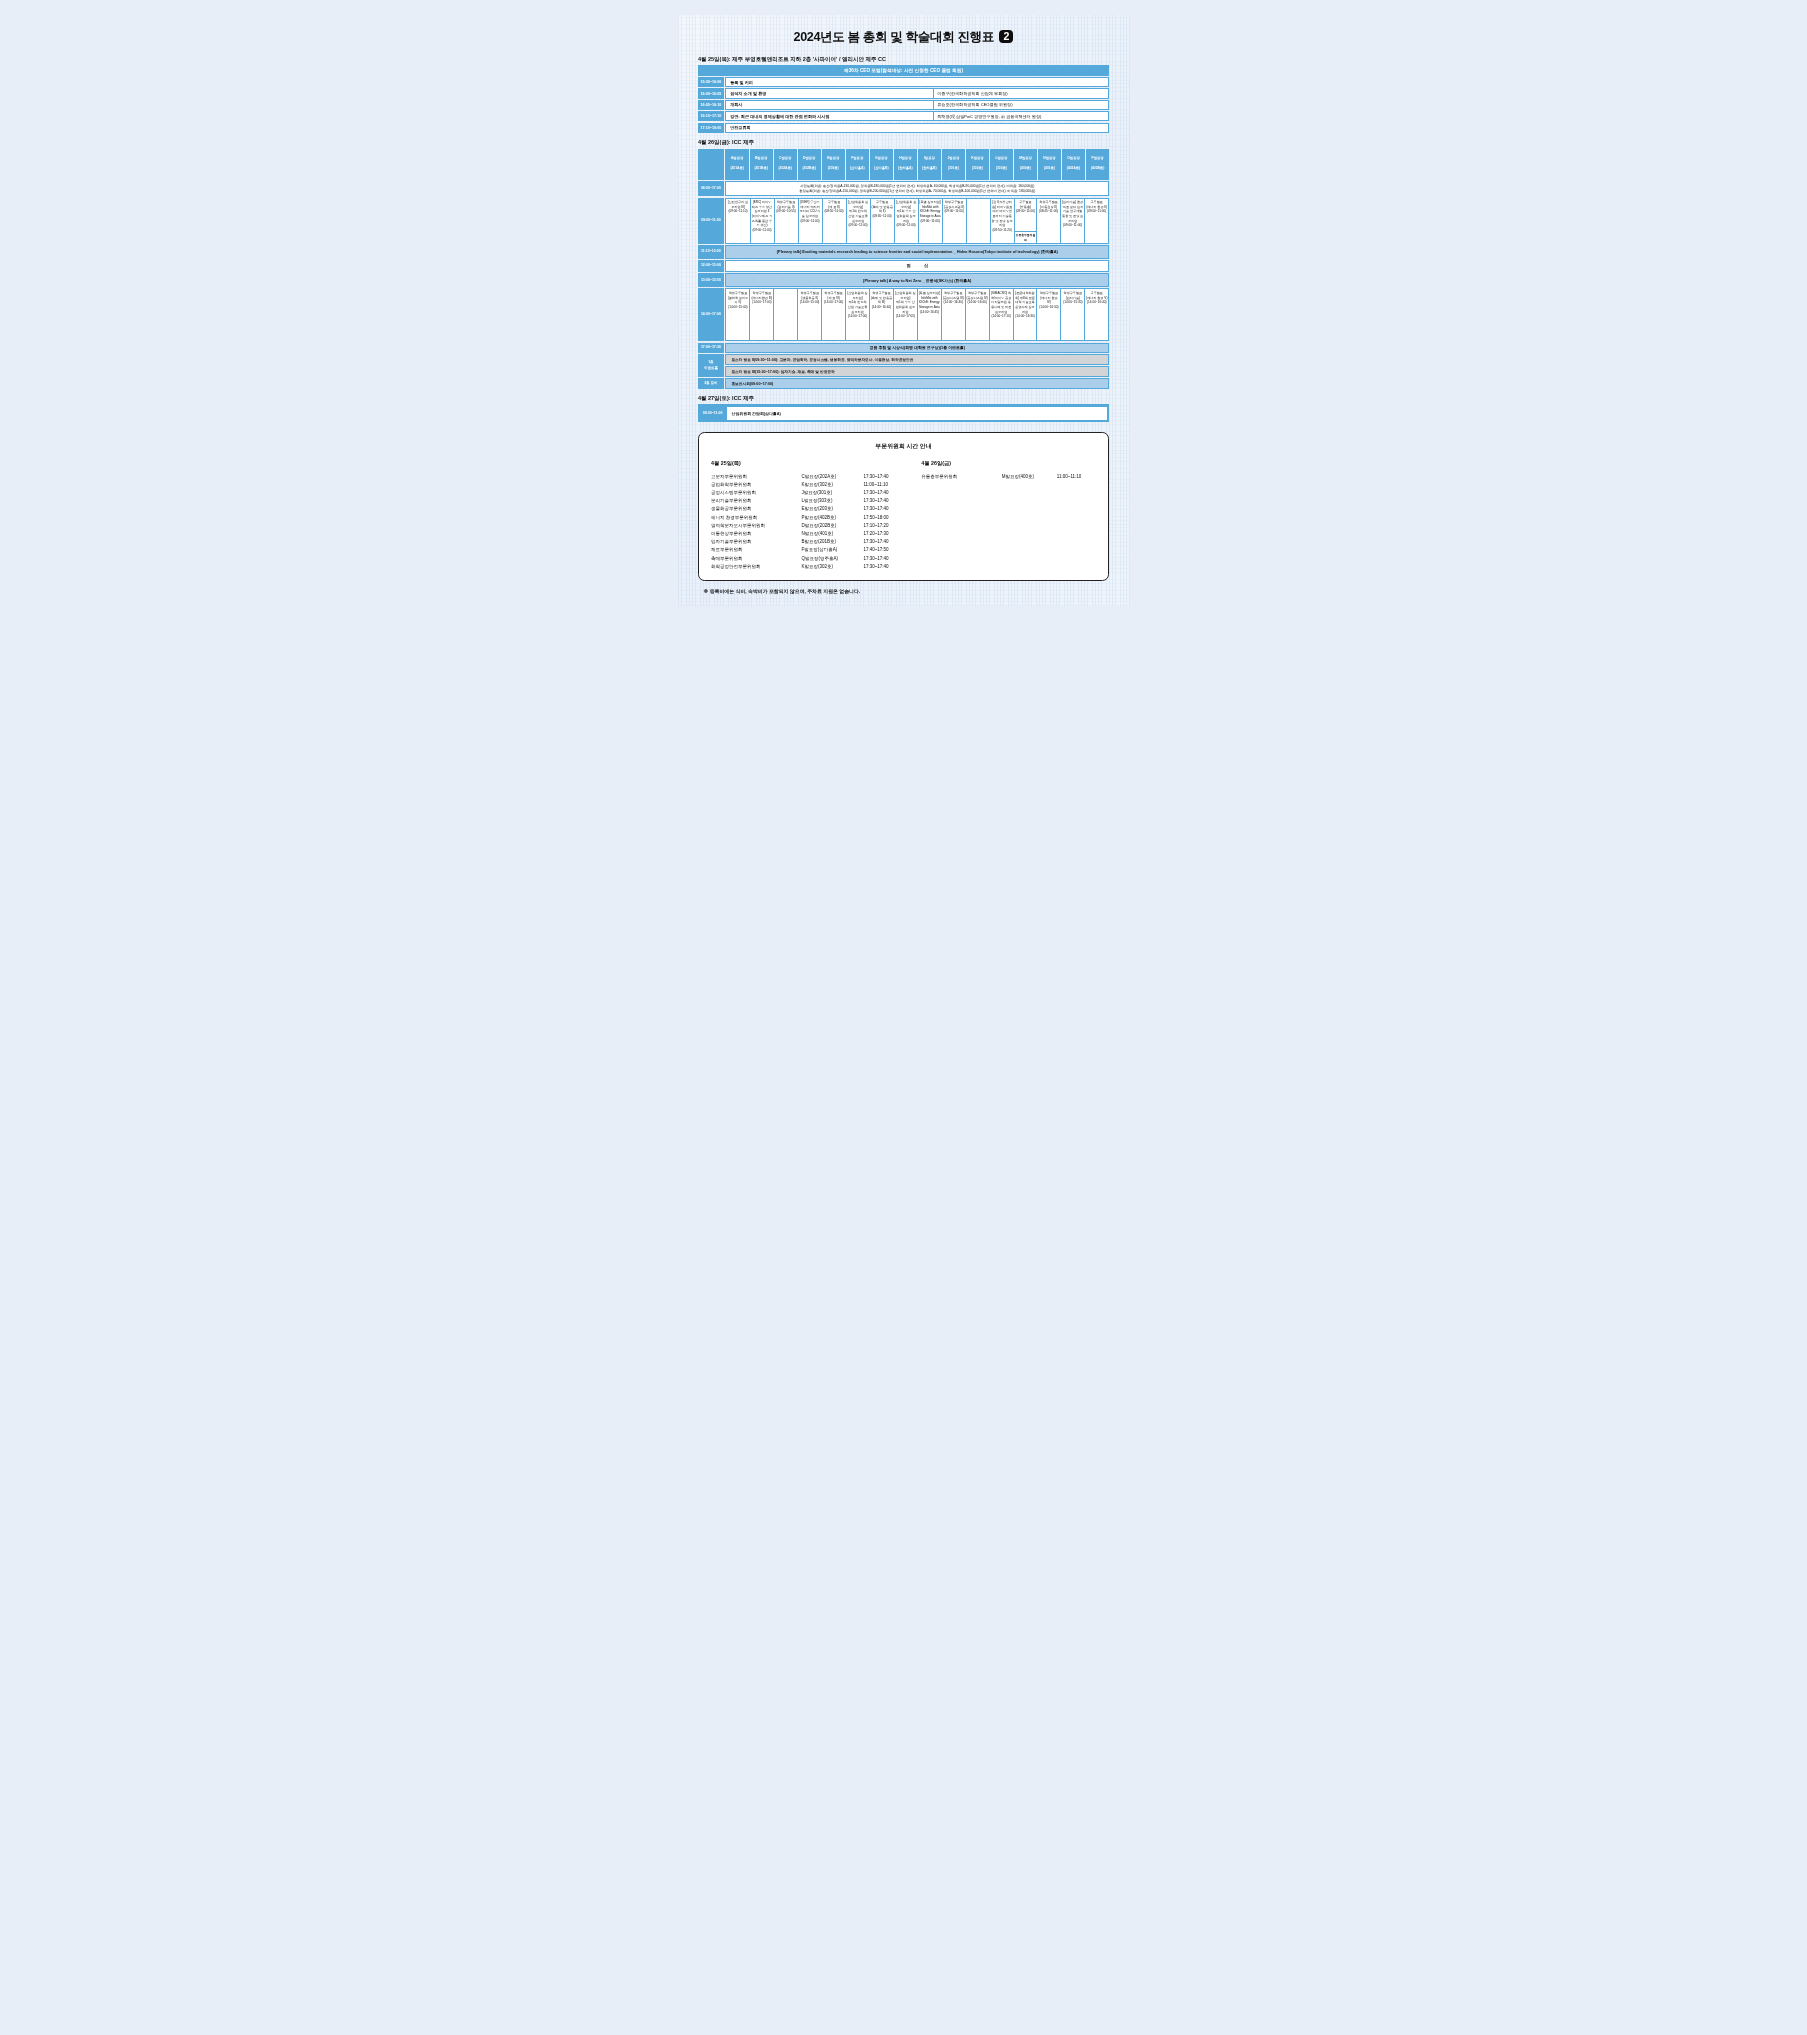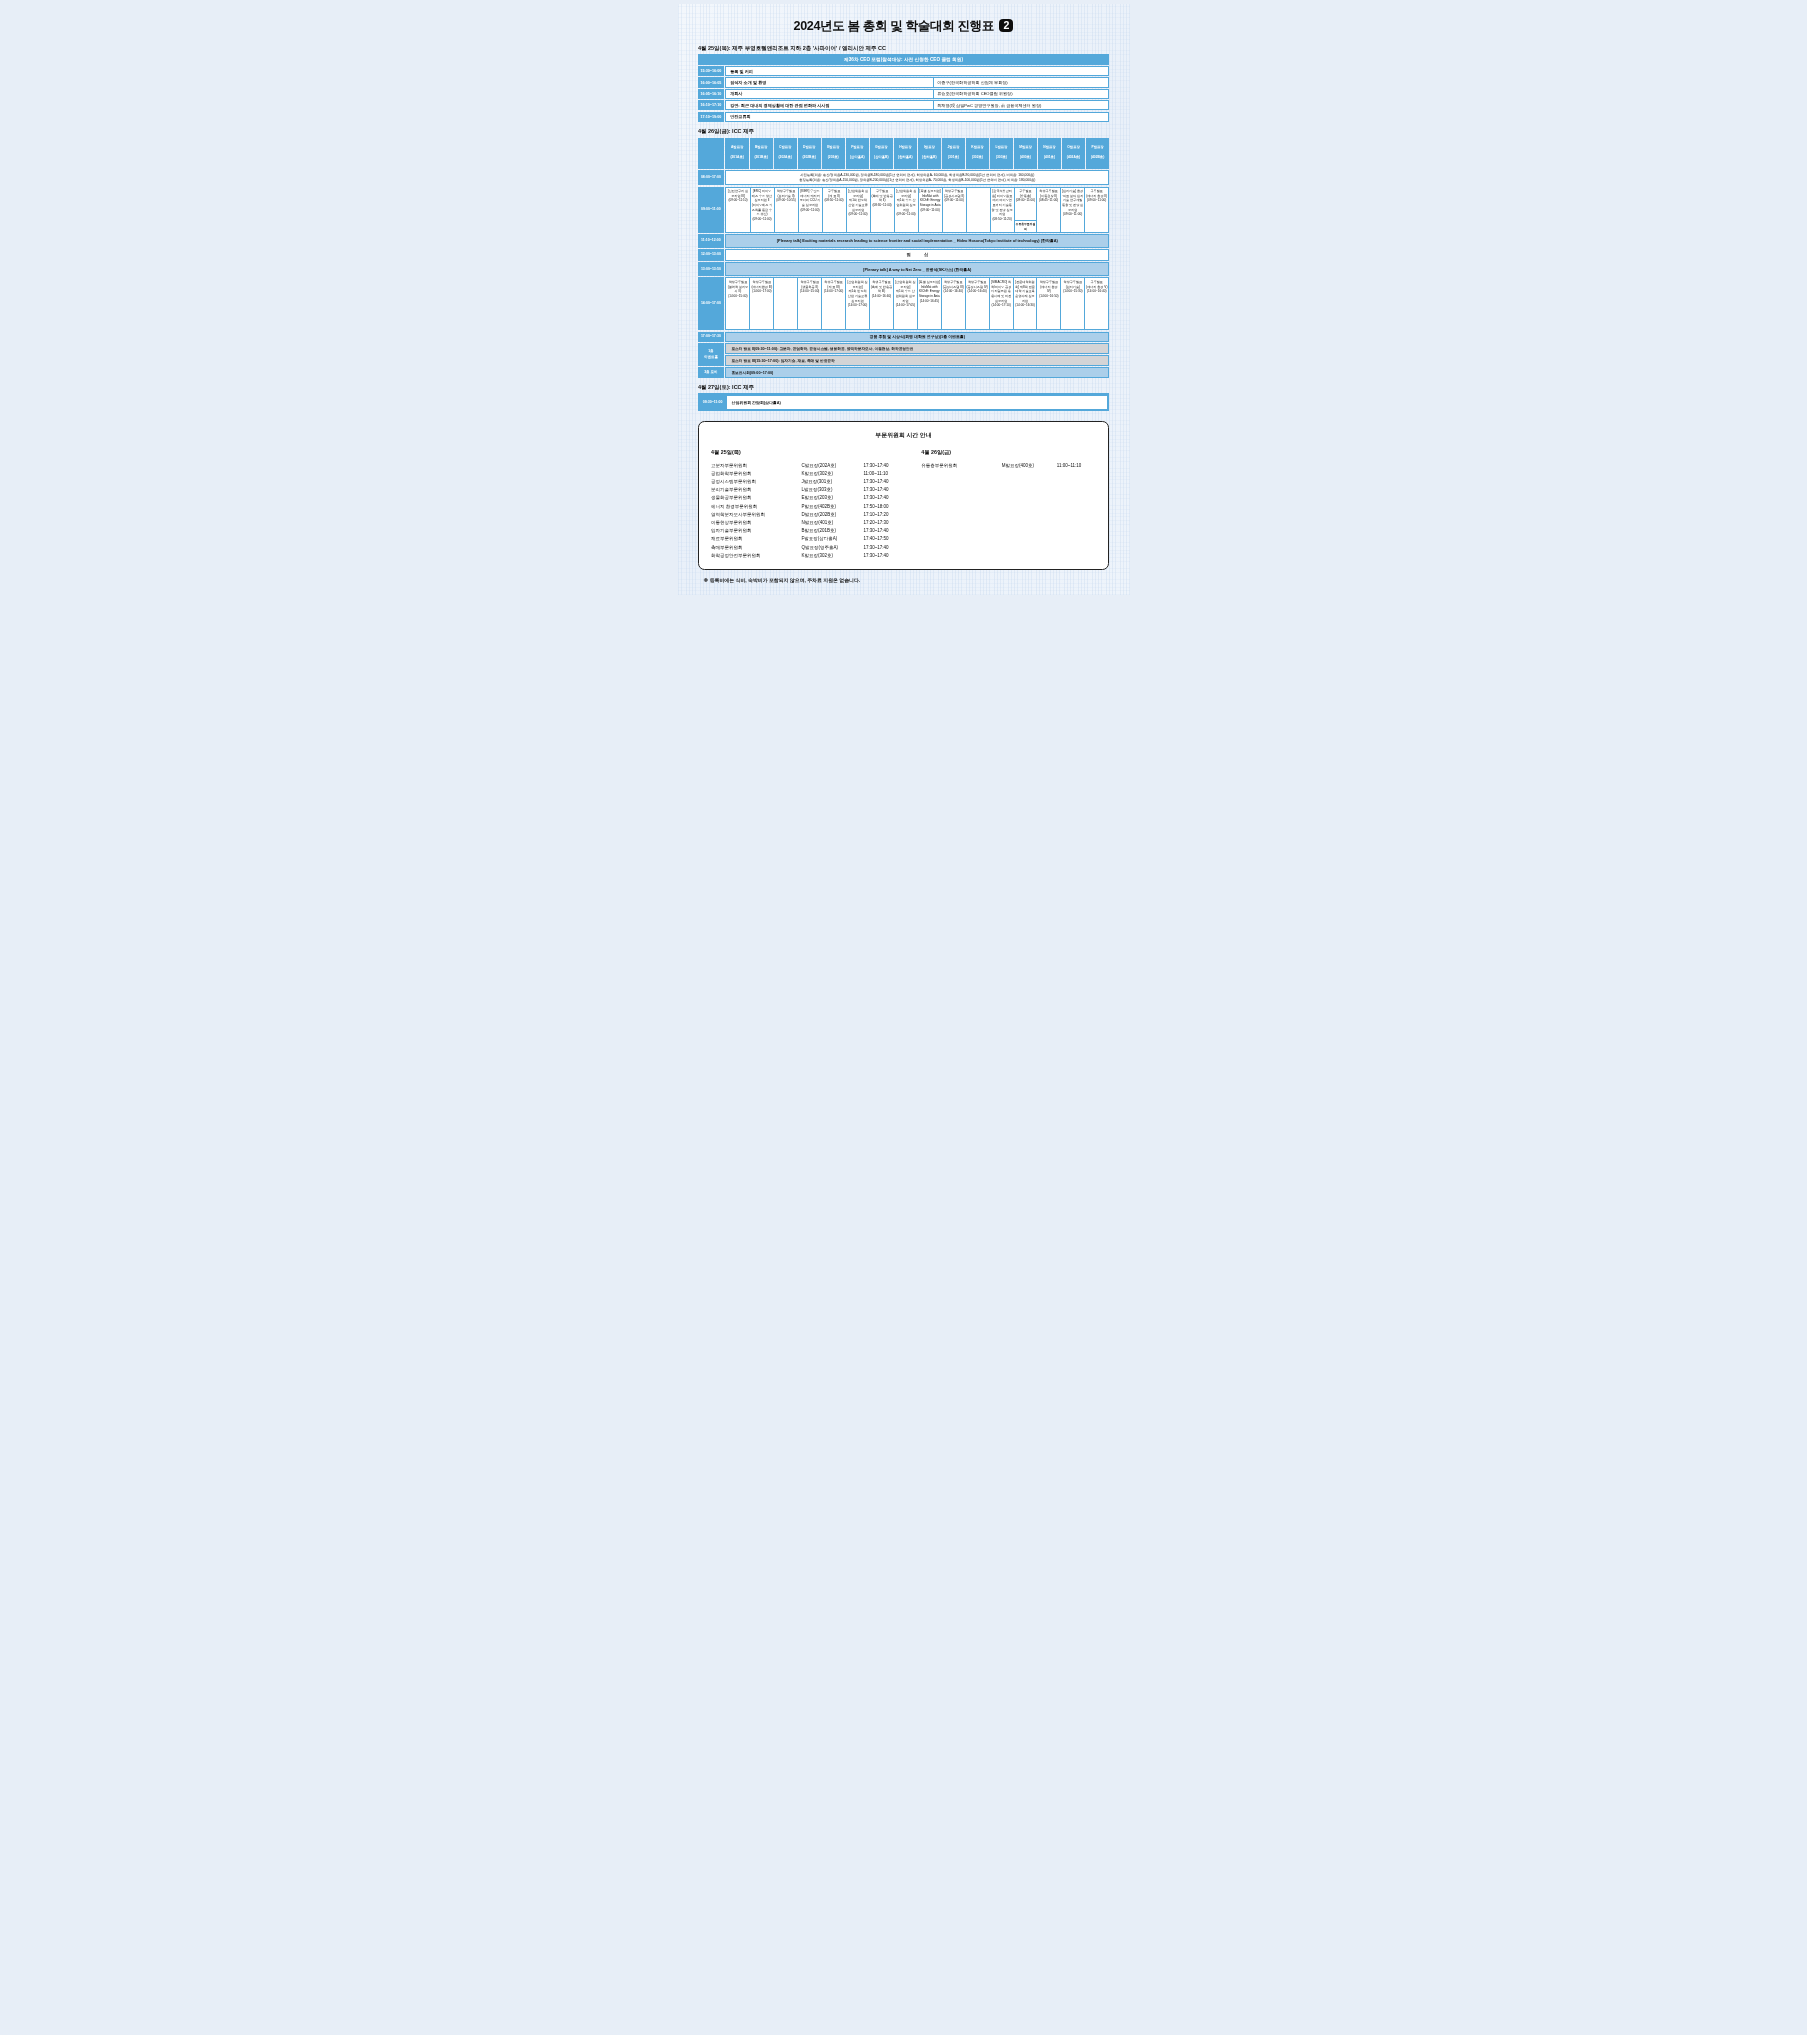--- a/index.html
+++ b/index.html
@@ -4,21 +4,21 @@
 <style>
   :root{
     --blue:#54a8da;
     --lightblue:#abcfea;
     --gray:#d3d4d6;
     --ink:#111;
   }
   *{box-sizing:border-box;}
   body{margin:0;background:#e7eef7;font-family:"Liberation Sans","DejaVu Sans",sans-serif;color:var(--ink);}
   .page{
-    width:452px;min-height:589px;margin:4px auto;padding:9.8px 20.4px 11.4px;
+    width:452px;min-height:589px;margin:15px auto;padding:9.8px 20.4px 11.4px;
     background:
       repeating-linear-gradient(90deg, rgba(186,208,234,.28) 0 0.8px, rgba(255,255,255,0) 0.8px 2.8px),
       repeating-linear-gradient(0deg, rgba(198,216,238,.18) 0 0.8px, rgba(255,255,255,0) 0.8px 3.7px),
       linear-gradient(135deg,#f3f7fc 0%,#e9f0f9 55%,#eef4fb 100%);
   }
   .doc-title{text-align:center;font-size:12.6px;font-weight:800;letter-spacing:-0.4px;margin:4.1px 0 9.8px;}
   .badge{display:inline-block;background:#0d0d0d;color:#fff;border-radius:4.1px;padding:0 4.5px 0.8px;margin-left:4.9px;font-size:10.6px;font-weight:800;vertical-align:1.2px;}
   .section-heading{font-size:5.5px;font-weight:800;margin:6.5px 0 2.4px;}
 
   

